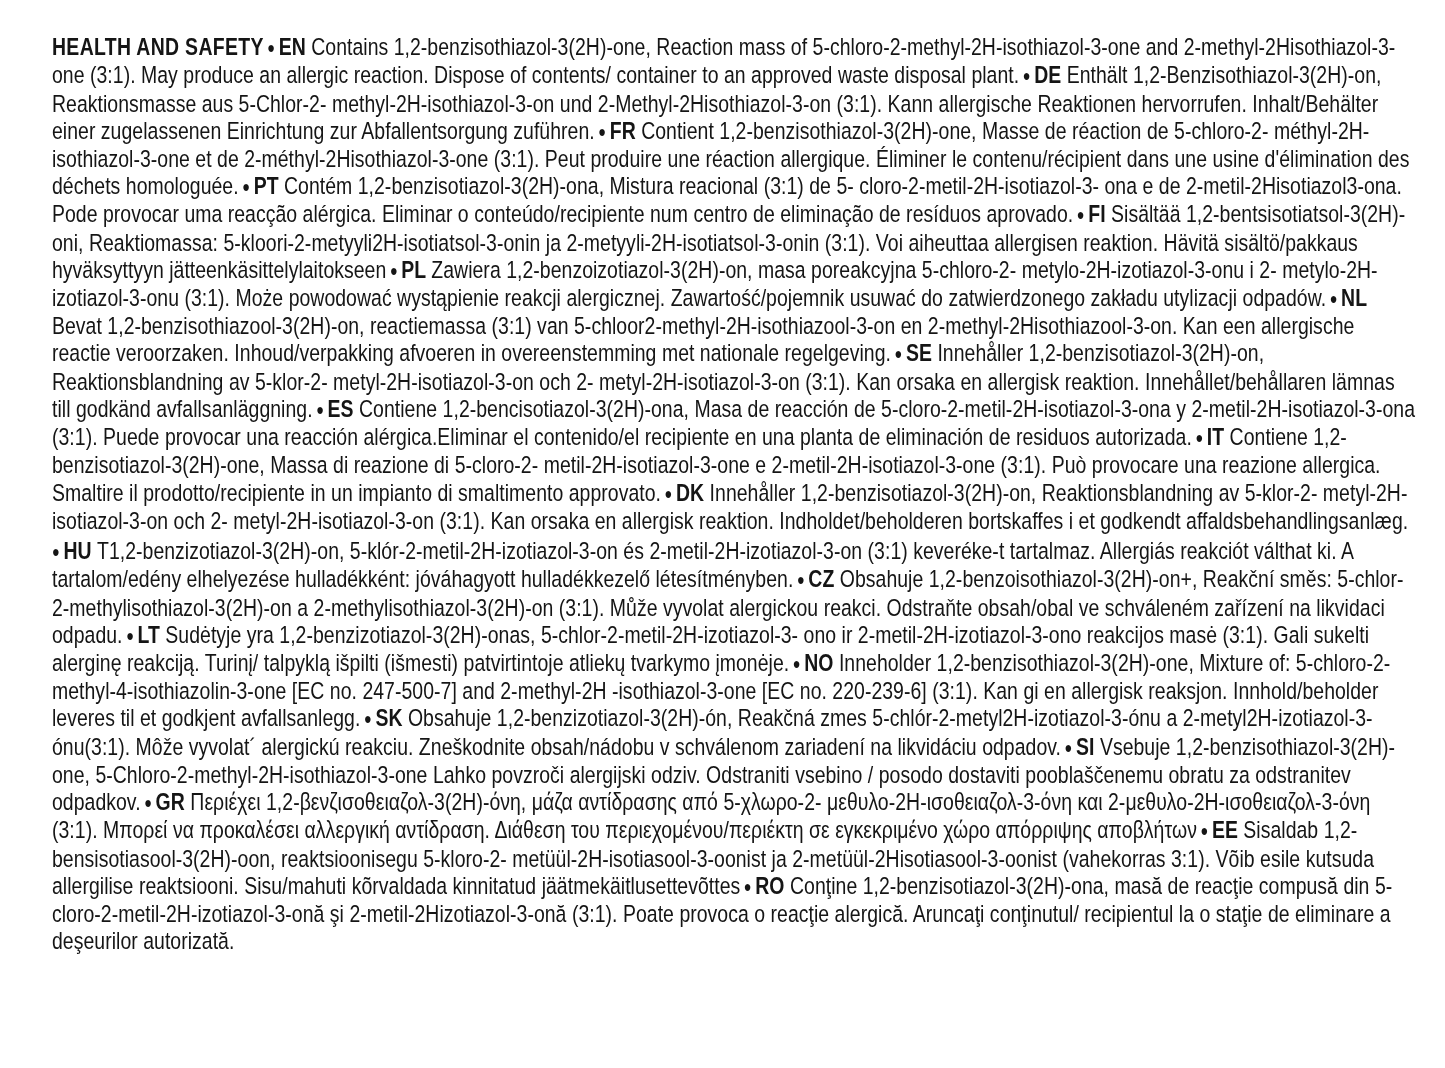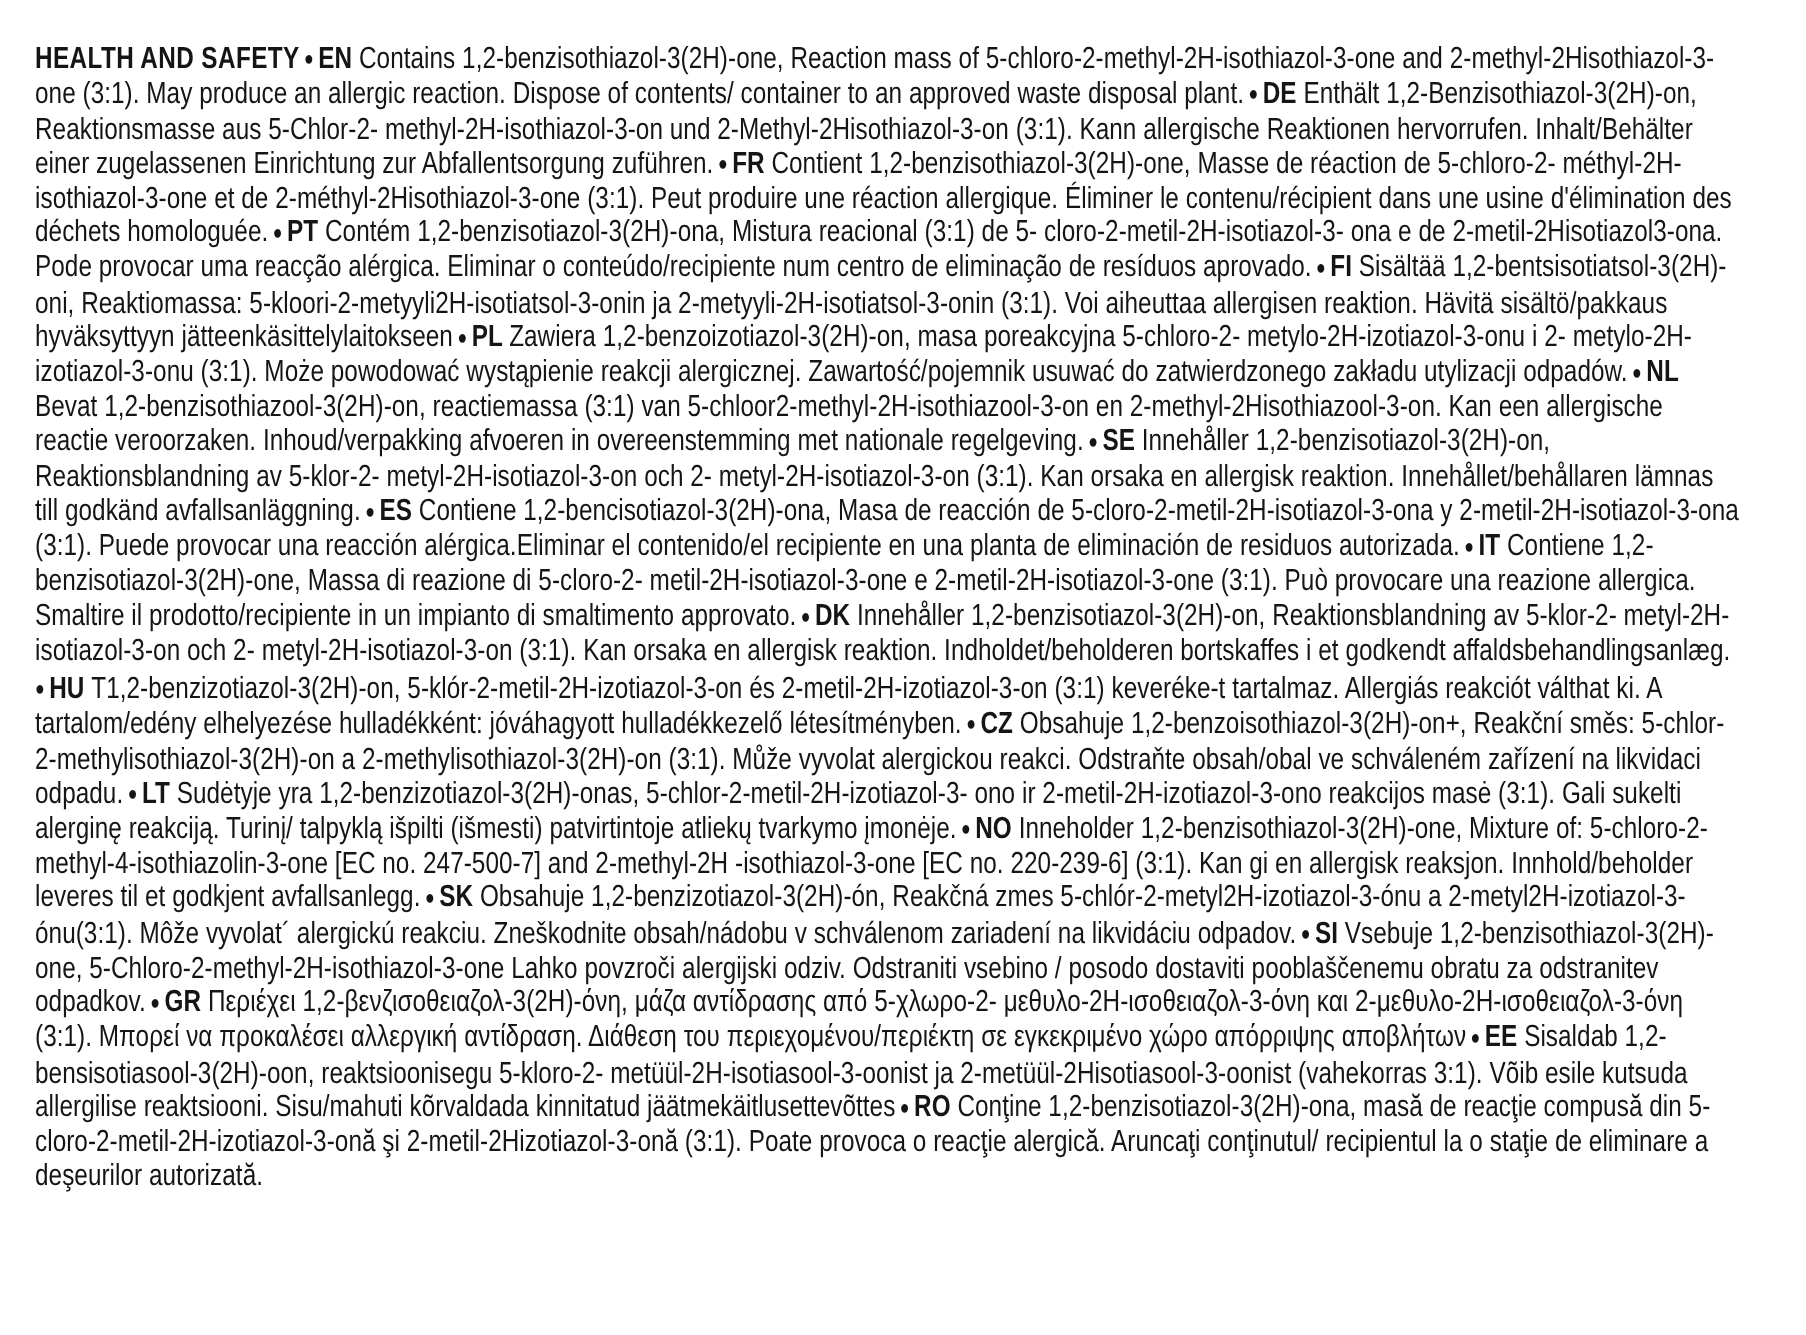--- a/index.html
+++ b/index.html
@@ -6,21 +6,21 @@
     margin: 0;
     padding: 0;
     background: #ffffff;
   }
   body {
     width: 1445px;
     height: 1068px;
     overflow: hidden;
   }
   .sheet {
-    padding: 33px 0 0 28px;
+    padding: 33px 0 0 52px;
   }
   
   .scale-wrap {
     width: 1715px;
     transform: scaleX(0.8);
     transform-origin: 0 0;
   }
   .label-text {
     font-family: "Liberation Sans", sans-serif;
     font-size: 24.3px;

